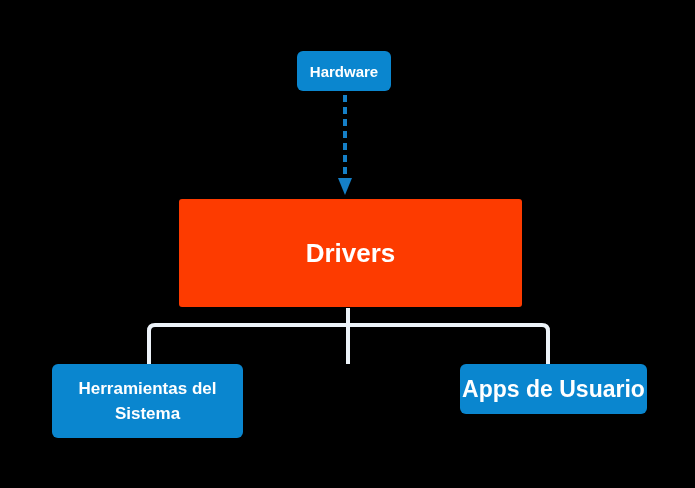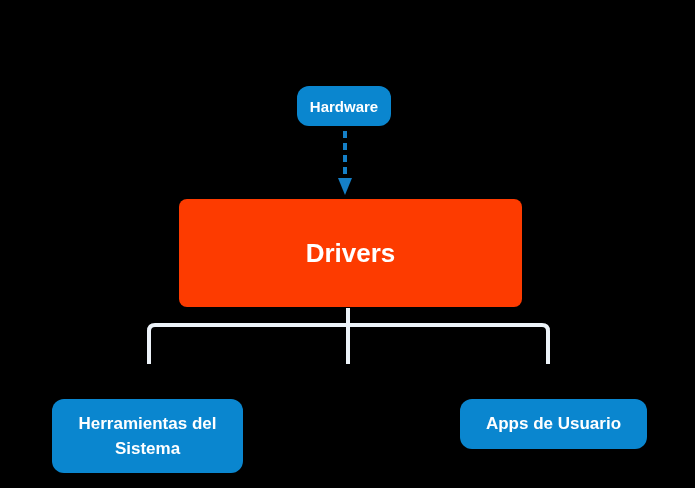--- a/index.html
+++ b/index.html
@@ -41,26 +41,25 @@
     display: flex;
     flex-direction: column;
     align-items: center;
     justify-content: center;
     text-align: center;
     color: var(--text, #fff);
     box-sizing: border-box;
   }
   .node-blue {
     background: var(--node-blue, #0a86cf);
-    border-radius: 12px;
-    margin-top: 35px;
+    border-radius: 6px;
   }
   .node-orange {
     background: var(--node-orange, #fd3b00);
-    border-radius: 8px;
+    border-radius: 3px;
   }
   #node-hardware {
     left: 297px; top: 51px;
     width: 94px; height: 40px;
     font-size: 15px;
     font-weight: 600;
   }
   #node-drivers {
     left: 179px; top: 199px;
     width: 343px; height: 108px;
@@ -78,21 +77,21 @@
   }
   #node-desarrollo {
     left: 285px; top: 364px;
     width: 132px; height: 50px;
     font-size: 17px;
     font-weight: 700;
   }
   #node-apps {
     left: 460px; top: 364px;
     width: 187px; height: 50px;
-    font-size: 17px;
+    font-size: 23px;
     font-weight: 700;
   }
 </style>
 </head>
 <body>
 
 <div class="canvas">
 
   <svg class="overlay" viewBox="0 0 695 488">
     <g>

